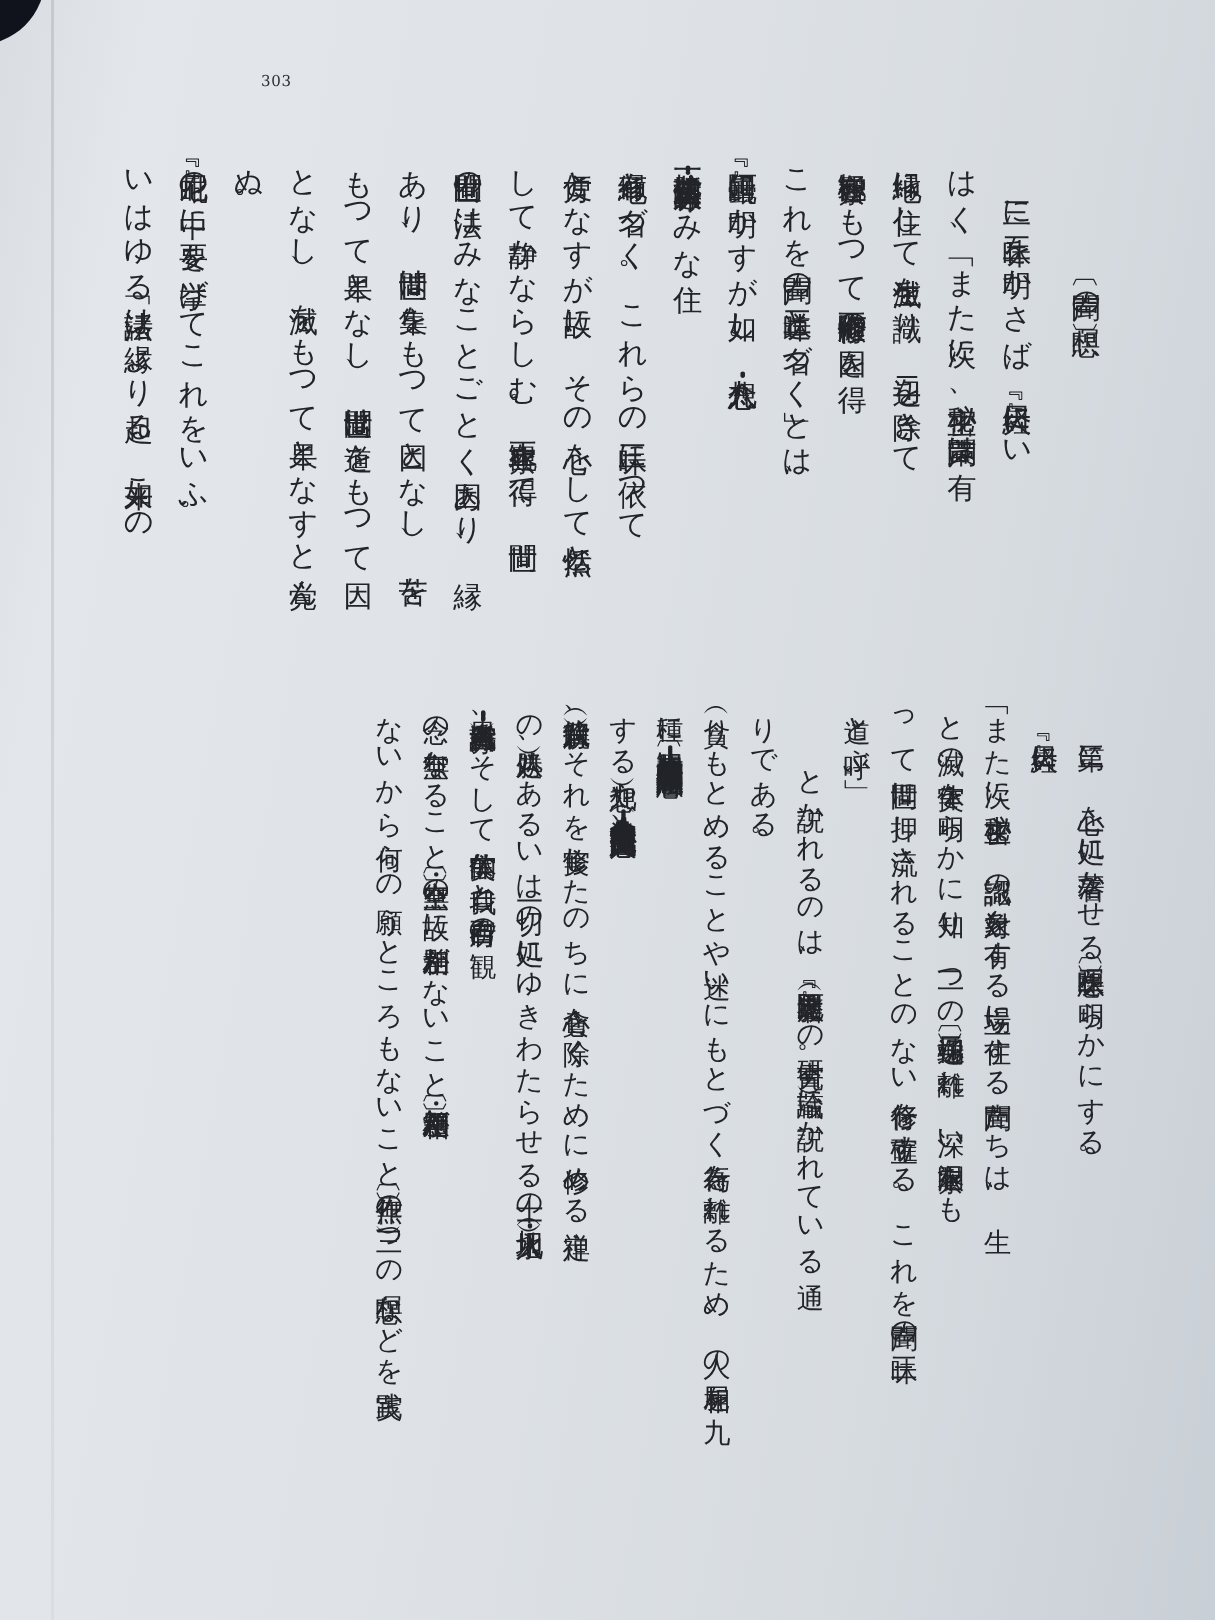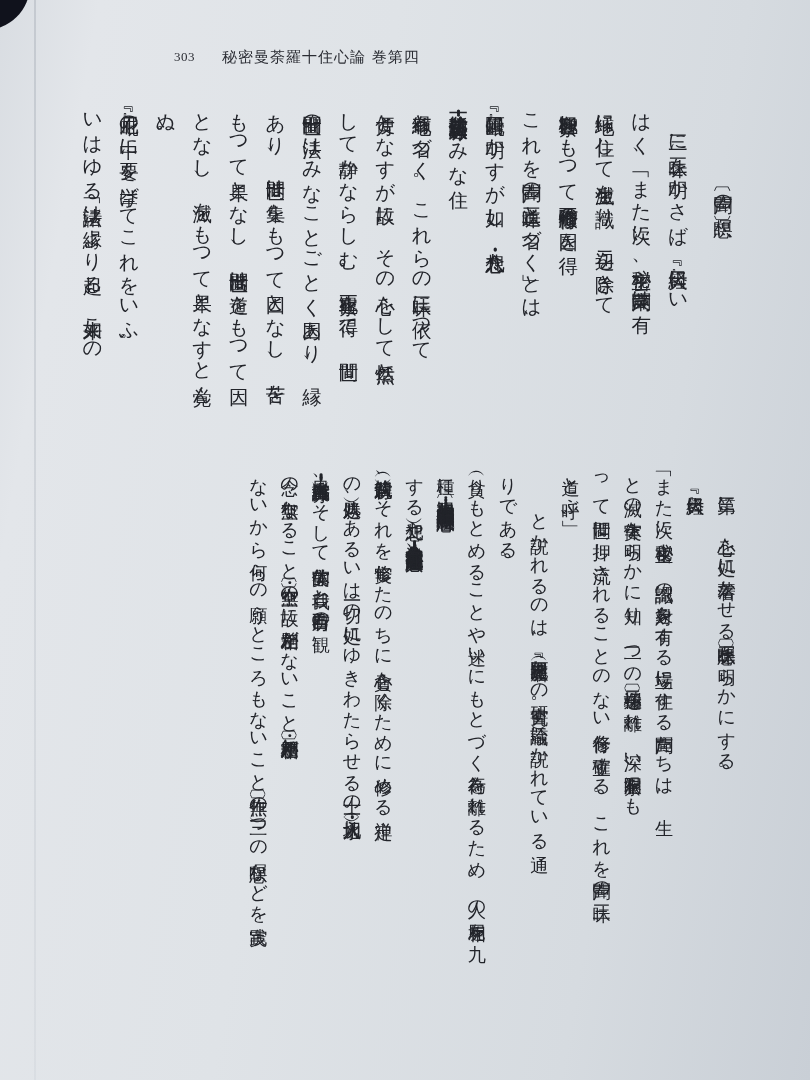--- a/index.html
+++ b/index.html
@@ -14,21 +14,21 @@
     border-radius: 50%; background: #10121c;
   }
   .fold {
     position: absolute; left: 34px; top: 0; width: 2px; height: 1080px;
     background: linear-gradient(to bottom, rgba(180,186,194,0.6), rgba(200,205,212,0.3));
   }
   .header {
     position: absolute; top: 48px; left: 170px; width: 300px; height: 22px;
     font-size: 15px; color: #2a2c33; white-space: nowrap;
   }
-  .page-num { position: absolute; left: 4px; top: 1px; font-size: 13px; letter-spacing: 0.5px; font-family: Liberation Serif, serif; }
+  .page-num { position: absolute; left: 4px; top: 1px; font-size: 10px; letter-spacing: 0.5px; }
   .running-title { position: absolute; left: 52px; top: 0; letter-spacing: 1px; }
   .block {
     position: absolute;
     writing-mode: vertical-rl;
     text-orientation: upright;
     font-size: 19.5px;
     line-height: 36.6px;
     letter-spacing: 0.5px;
   }
   .top-block { top: 100px; right: 68px; height: 330px; }
@@ -42,21 +42,20 @@
   .bottom-block .indent2 { padding-top: 36px; }
 </style>
 </head>
 <body>
 
 <div class="corner"></div>
 <div class="fold"></div>
 
 <div class="header">
   <span class="page-num">303</span>
-  <span class="running-title">秘密曼荼羅十住心論 巻第四</span>
 </div>
 
 <div class="block top-block">
   <span class="col section-heading">〔声聞の瞑想〕</span>
   <span class="gap"></span>
   <span class="col indent">三に三昧を明かさば、『大日経』にい</span>
   <span class="col">はく、「また次に、秘密主、声聞衆は有</span>
   <span class="col">縁地に住して生滅を識り、二辺を除きて</span>
   <span class="col">極観察智をもつて不随順修行の因を得。</span>
   <span class="col">これを声聞の三昧道と名づく」とは、</span>

